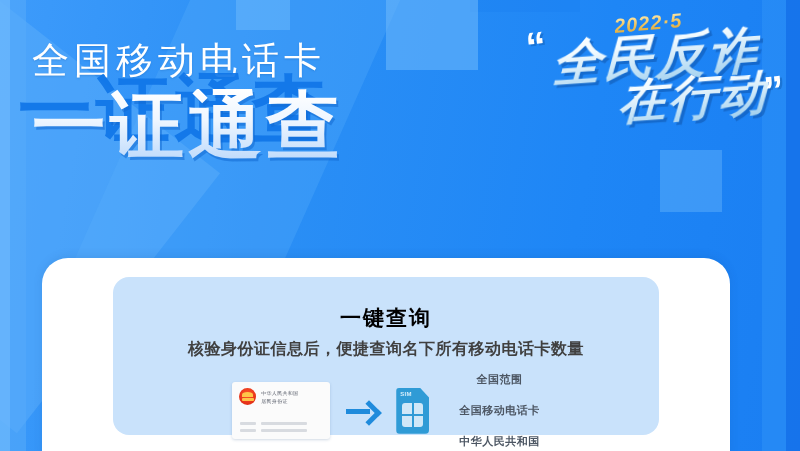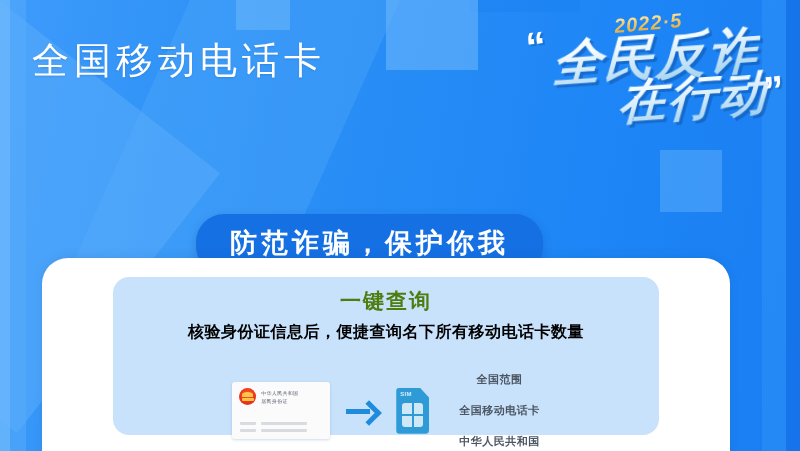--- a/index.html
+++ b/index.html
@@ -60,25 +60,25 @@
   .card{
     position:absolute;left:42px;top:258px;width:688px;height:200px;
     background:#ffffff;border-radius:26px 26px 0 0;
     box-shadow:0 -2px 10px rgba(10,60,120,.10);
   }
   .panel{
     position:absolute;left:113px;top:277px;width:546px;height:158px;
     background:#c9e2fb;border-radius:16px;
   }
   .panel-title{
-    text-align:center;color:#4d7c0f;font-size:21px;font-weight:700;
-    letter-spacing:2px;padding-top:13px;line-height:1;
+    text-align:center;color:#000000;font-size:21px;font-weight:700;
+    letter-spacing:2px;padding-top:30px;line-height:1;
   }
   .panel-sub{
-    text-align:center;color:#000000;font-size:16px;font-weight:700;
+    text-align:center;color:#404040;font-size:16px;font-weight:700;
     letter-spacing:.5px;margin-top:13px;line-height:1;
   }
 
   
   .flow{
     position:absolute;left:0;right:0;top:96px;
     display:flex;align-items:center;justify-content:center;gap:16px;
   }
 
   
@@ -168,23 +168,26 @@
   <div class="bg-sq2"></div>
   <div class="bg-sq1"></div>
   <div class="bg-sq3"></div>
   <div class="bg-leftstripe"></div>
   <div class="bg-leftstripe2"></div>
   <div class="bg-rightstripe2"></div>
   <div class="bg-rightstripe"></div>
 
   <div class="headline">
     <div class="kicker">全国移动电话卡</div>
+    <div class="bigtitle-wrap">
+      <div class="bigtitle shadow">一证通查</div>
+      <div class="bigtitle front">一证通查</div>
+    </div>
   </div>
 
-  <div class="pill">防范诈骗，保护你我</div>
 
   <div class="logo">
     <div class="year">2022·5</div>
     <div class="q1">“</div>
     <div class="l1">全民反诈</div>
     <div class="l2">在行动</div>
     <div class="q2">”</div>
   </div>
 
   <div class="card"></div>

